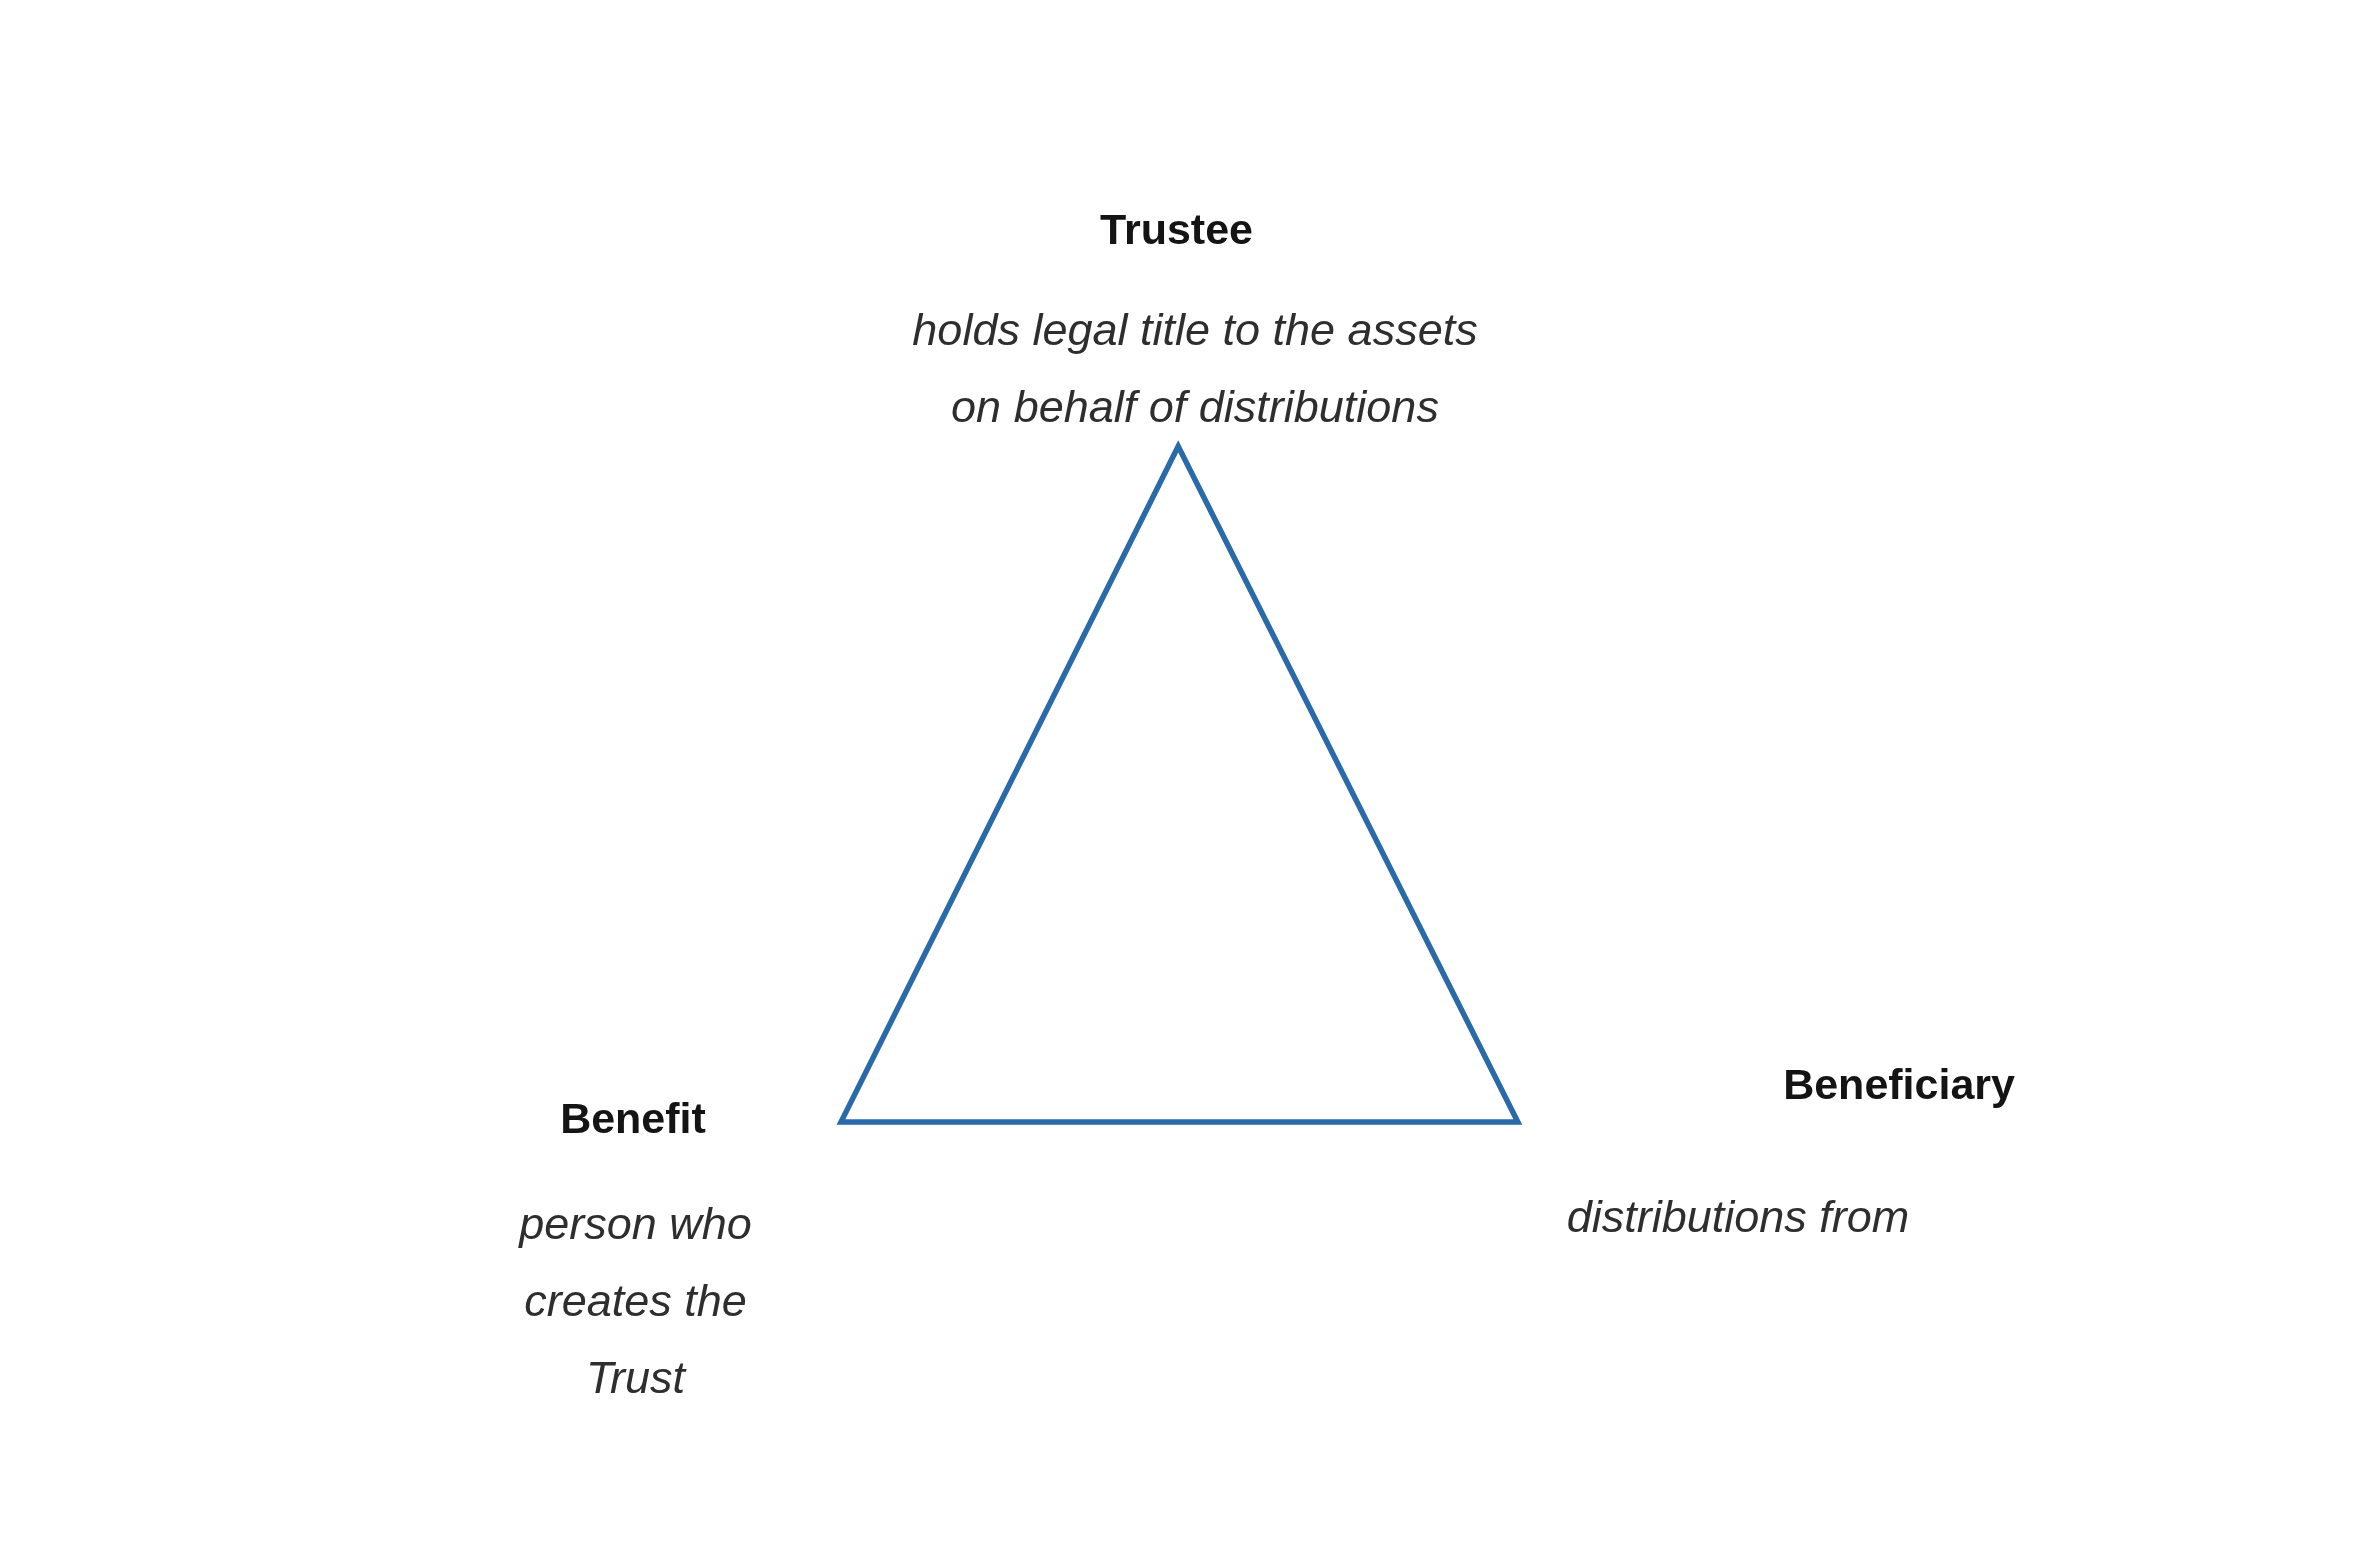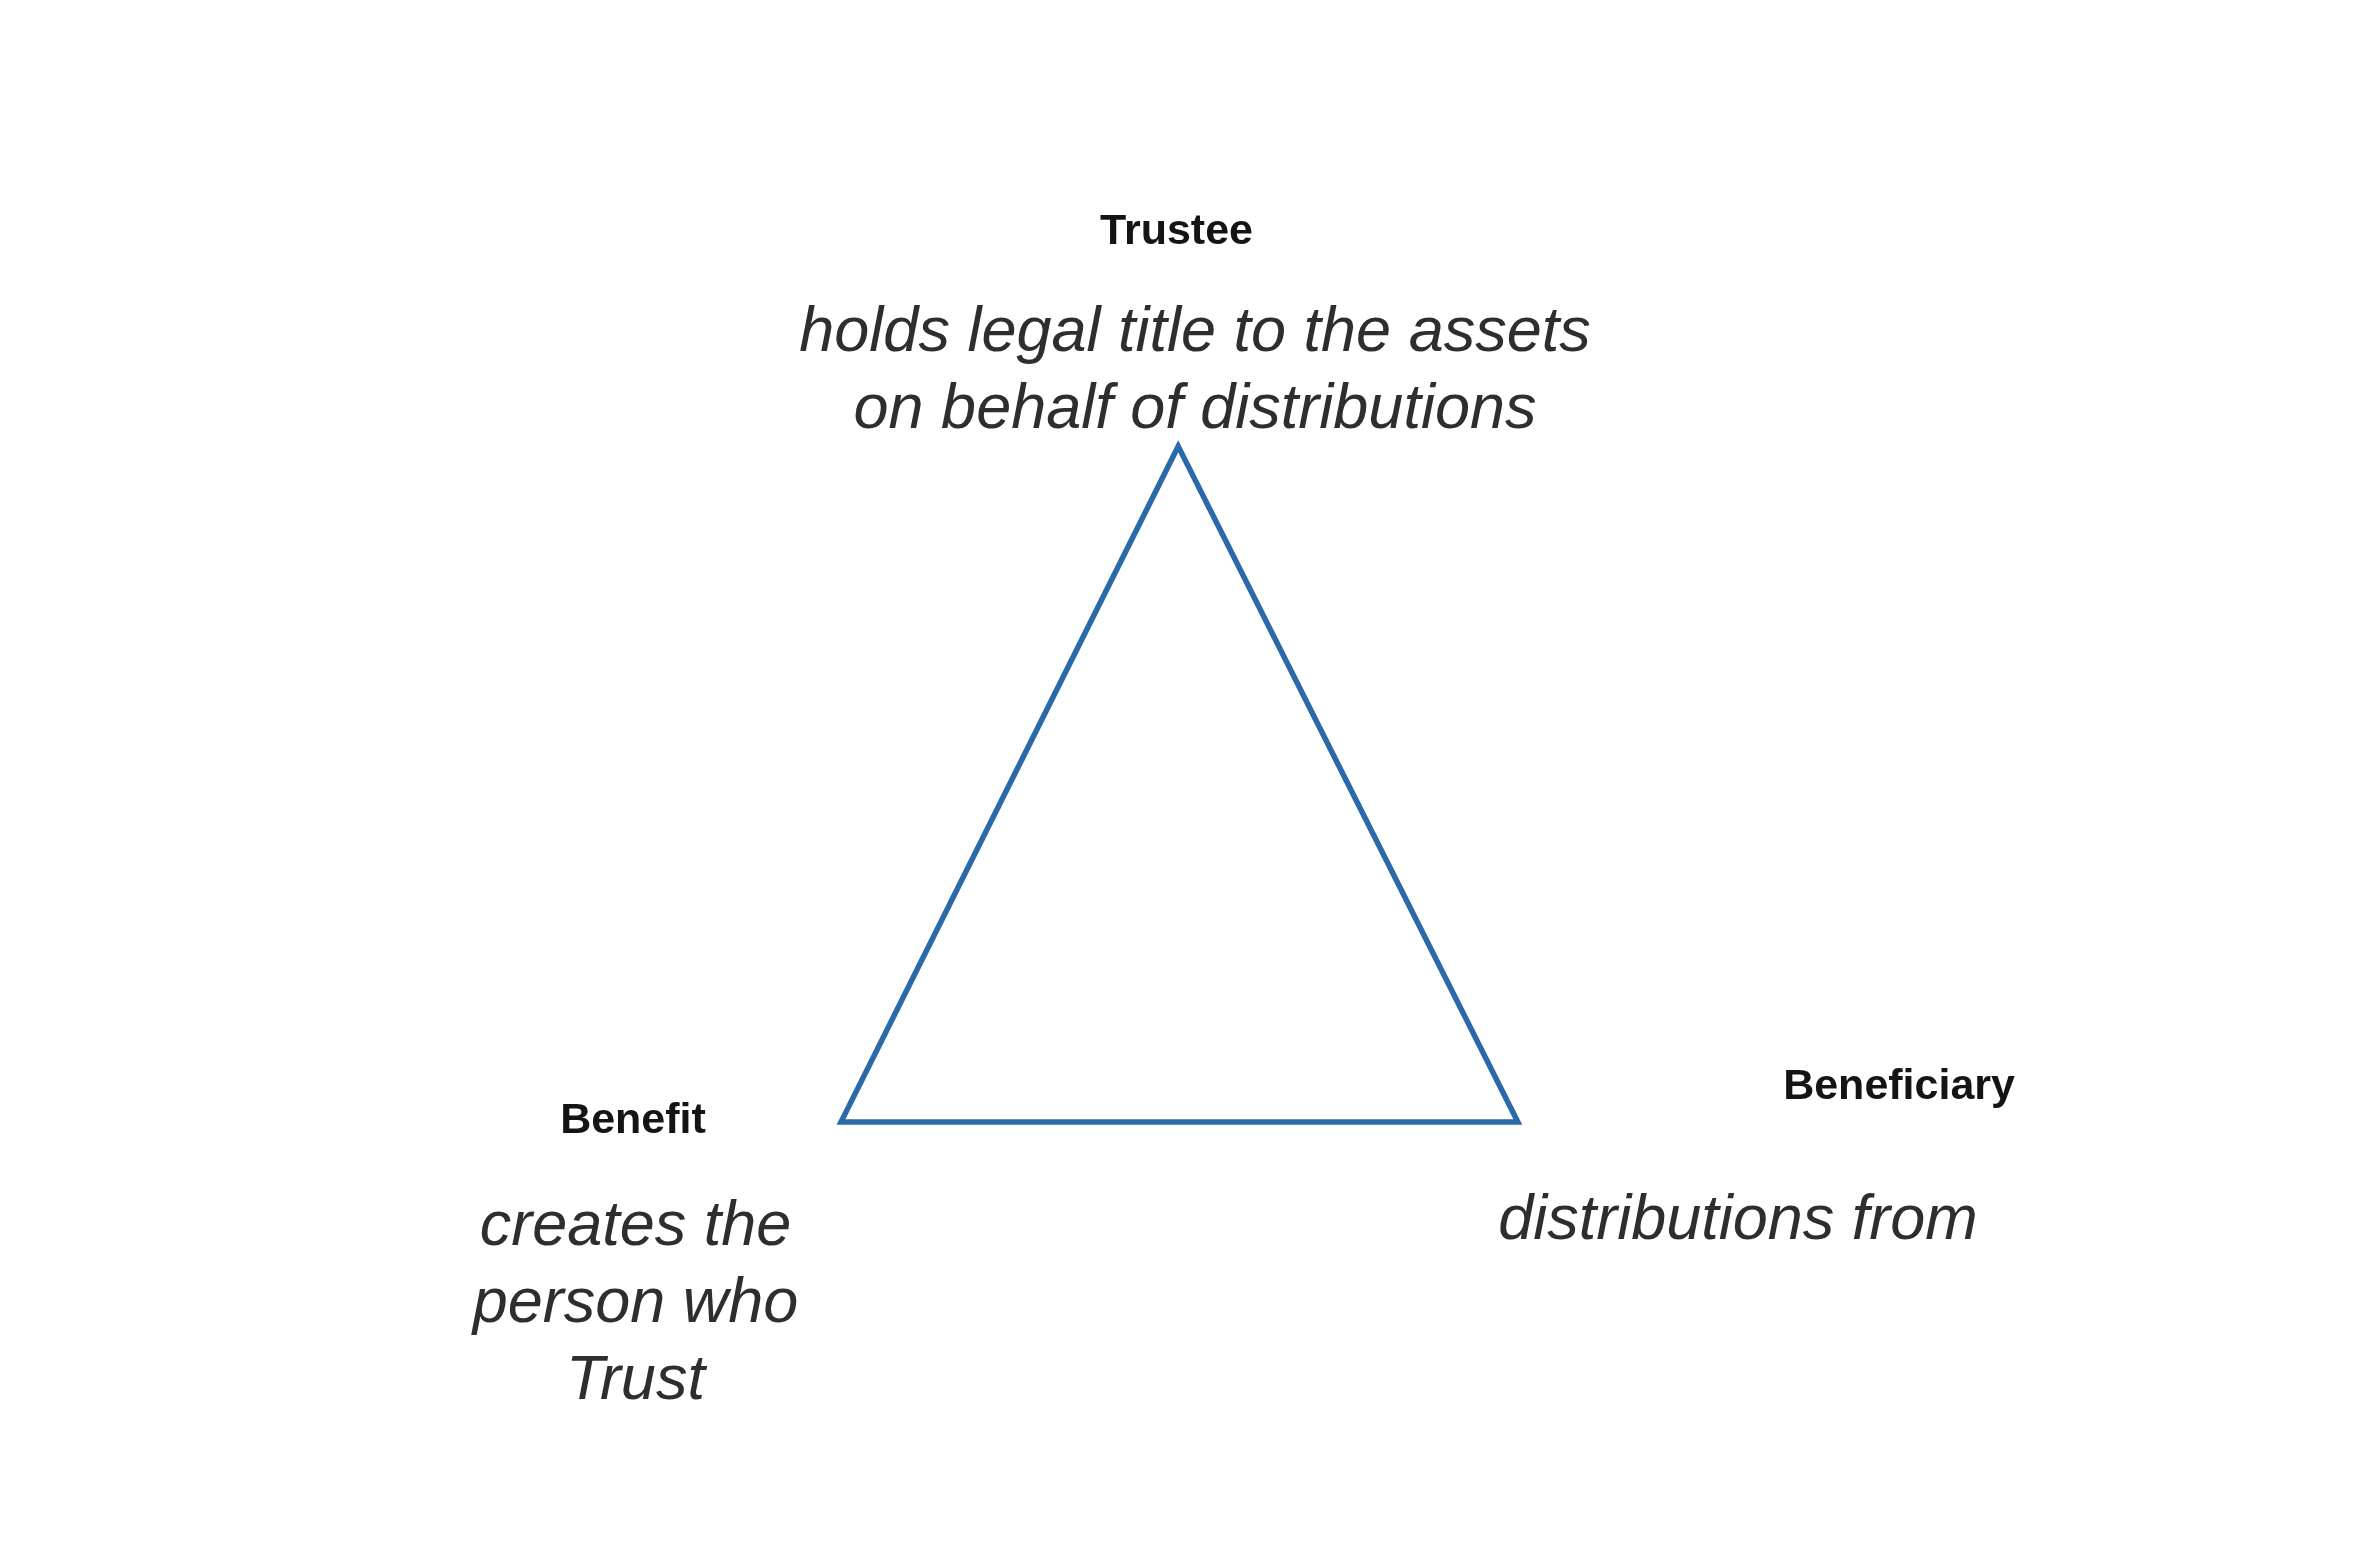--- a/index.html
+++ b/index.html
@@ -34,21 +34,21 @@
     line-height: 1;
     color: #141414;
     text-align: center;
     white-space: nowrap;
     letter-spacing: 0px;
   }
   .node-desc {
     position: absolute;
     font-style: italic;
     font-weight: 400;
-    font-size: 63px;
+    font-size: 45px;
     line-height: 77px;
     color: #2e2e2e;
     text-align: center;
   }
   .node-desc div { white-space: nowrap; }
 
   #trustee-title     { left: 870px; top: 208px;  width: 613px; }
   #trustee-desc      { left: 766px; top: 291px;  width: 858px; }
 
   #settlor-title     { left: 388px;  top: 1097px; width: 490px;  }
@@ -69,22 +69,22 @@
   <div class="node-title" id="trustee-title">Trustee</div>
 
   <div class="node-desc" id="trustee-desc">
     <div>holds legal title to the assets</div>
     <div>on behalf of distributions</div>
   </div>
 
   <div class="node-title" id="settlor-title">Benefit</div>
 
   <div class="node-desc" id="settlor-desc">
+    <div>person who</div>
     <div>creates the</div>
-    <div>person who</div>
     <div>Trust</div>
   </div>
 
   <div class="node-title" id="beneficiary-title">Beneficiary</div>
 
   <div class="node-desc" id="beneficiary-desc">
     <div>distributions from</div>
   </div>
 
 </div>

